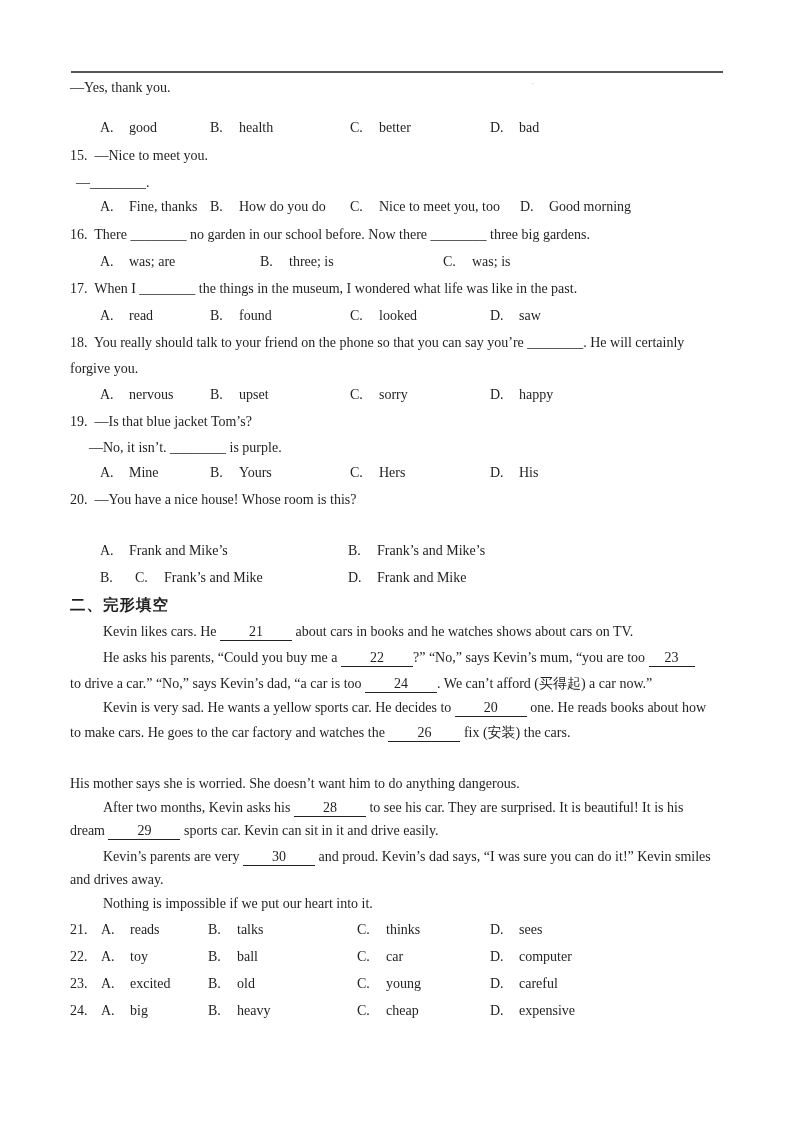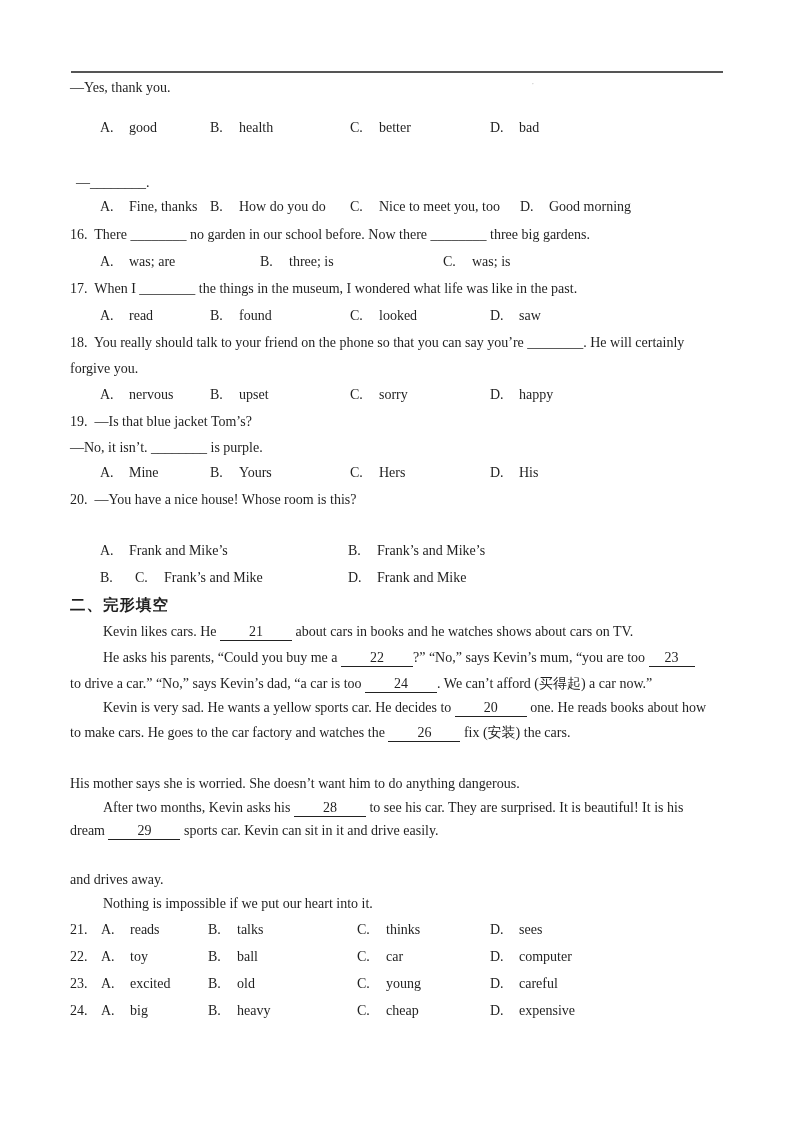--- a/index.html
+++ b/index.html
@@ -29,43 +29,45 @@
 </style>
 </head>
 <body>
 
 <div id="page">
   <div class="rule"></div>
   <span class="stray">·</span>
 
 <div class="line" style="top: 78px;">—Yes, thank you.</div>
     <div class="line" style="top: 118px;"><span class="abs opt" style="left: 30px;"><span class="opt-label">A.</span><span>good</span></span><span class="abs opt" style="left: 140px;"><span class="opt-label">B.</span><span>health</span></span><span class="abs opt" style="left: 280px;"><span class="opt-label">C.</span><span>better</span></span><span class="abs opt" style="left: 420px;"><span class="opt-label">D.</span><span>bad</span></span></div>
+    <div class="line" style="top: 146px;">15.  —Nice to meet you.</div>
     <div class="line" style="top: 173px; margin-left: 6px;">—________.</div>
     <div class="line" style="top: 197px;"><span class="abs opt" style="left: 30px;"><span class="opt-label">A.</span><span>Fine, thanks</span></span><span class="abs opt" style="left: 140px;"><span class="opt-label">B.</span><span>How do you do</span></span><span class="abs opt" style="left: 280px;"><span class="opt-label">C.</span><span>Nice to meet you, too</span></span><span class="abs opt" style="left: 450px;"><span class="opt-label">D.</span><span>Good morning</span></span></div>
     <div class="line" style="top: 225px;">16.  There ________ no garden in our school before. Now there ________ three big gardens.</div>
     <div class="line" style="top: 252px;"><span class="abs opt" style="left: 30px;"><span class="opt-label">A.</span><span>was; are</span></span><span class="abs opt" style="left: 190px;"><span class="opt-label">B.</span><span>three; is</span></span><span class="abs opt" style="left: 373px;"><span class="opt-label">C.</span><span>was; is</span></span></div>
     <div class="line" style="top: 279px;">17.  When I ________ the things in the museum, I wondered what life was like in the past.</div>
     <div class="line" style="top: 306px;"><span class="abs opt" style="left: 30px;"><span class="opt-label">A.</span><span>read</span></span><span class="abs opt" style="left: 140px;"><span class="opt-label">B.</span><span>found</span></span><span class="abs opt" style="left: 280px;"><span class="opt-label">C.</span><span>looked</span></span><span class="abs opt" style="left: 420px;"><span class="opt-label">D.</span><span>saw</span></span></div>
     <div class="line" style="top: 333px;">18.  You really should talk to your friend on the phone so that you can say you’re ________. He will certainly</div>
     <div class="line" style="top: 359px;">forgive you.</div>
     <div class="line" style="top: 385px;"><span class="abs opt" style="left: 30px;"><span class="opt-label">A.</span><span>nervous</span></span><span class="abs opt" style="left: 140px;"><span class="opt-label">B.</span><span>upset</span></span><span class="abs opt" style="left: 280px;"><span class="opt-label">C.</span><span>sorry</span></span><span class="abs opt" style="left: 420px;"><span class="opt-label">D.</span><span>happy</span></span></div>
     <div class="line" style="top: 412px;">19.  —Is that blue jacket Tom’s?</div>
-    <div class="line" style="top: 438px;">—No, it isn’t. ________ is purple.</div>
+    <div class="line" style="top: 438px; margin-left: 19px;">—No, it isn’t. ________ is purple.</div>
     <div class="line" style="top: 463px;"><span class="abs opt" style="left: 30px;"><span class="opt-label">A.</span><span>Mine</span></span><span class="abs opt" style="left: 140px;"><span class="opt-label">B.</span><span>Yours</span></span><span class="abs opt" style="left: 280px;"><span class="opt-label">C.</span><span>Hers</span></span><span class="abs opt" style="left: 420px;"><span class="opt-label">D.</span><span>His</span></span></div>
     <div class="line" style="top: 490px;">20.  —You have a nice house! Whose room is this?</div>
     <div class="line" style="top: 541px;"><span class="abs opt" style="left: 30px;"><span class="opt-label">A.</span><span>Frank and Mike’s</span></span><span class="abs opt" style="left: 278px;"><span class="opt-label">B.</span><span>Frank’s and Mike’s</span></span></div>
     <div class="line" style="top: 568px;"><span class="abs opt" style="left: 30px;"><span class="opt-label">B.</span><span></span></span><span class="abs opt" style="left: 65px;"><span class="opt-label">C.</span><span>Frank’s and Mike</span></span><span class="abs opt" style="left: 278px;"><span class="opt-label">D.</span><span>Frank and Mike</span></span></div>
     <div class="line header" style="top: 595px;">二、完形填空</div>
     <div class="line indent" style="top: 622px;"><span>Kevin likes cars. He </span><span class="blank">21</span><span> about cars in books and he watches shows about cars on TV.</span></div>
     <div class="line indent" style="top: 648px;"><span>He asks his parents, “Could you buy me a </span><span class="blank">22</span><span>?” “No,” says Kevin’s mum, “you are too </span><span class="blank" style="min-width: 46px;">23</span></div>
     <div class="line" style="top: 674px;"><span>to drive a car.” “No,” says Kevin’s dad, “a car is too </span><span class="blank">24</span><span>. We can’t afford (买得起) a car now.”</span></div>
     <div class="line indent" style="top: 698px;"><span>Kevin is very sad. He wants a yellow sports car. He decides to </span><span class="blank">20</span><span> one. He reads books about how</span></div>
     <div class="line" style="top: 723px;"><span>to make cars. He goes to the car factory and watches the </span><span class="blank">26</span><span> fix (安装) the cars.</span></div>
     <div class="line" style="top: 774px;"><span>His mother says she is worried. She doesn’t want him to do anything dangerous.</span></div>
     <div class="line indent" style="top: 798px;"><span>After two months, Kevin asks his </span><span class="blank">28</span><span> to see his car. They are surprised. It is beautiful! It is his</span></div>
     <div class="line" style="top: 821px;"><span>dream </span><span class="blank">29</span><span> sports car. Kevin can sit in it and drive easily.</span></div>
+    <div class="line indent" style="top: 847px;"><span>Kevin’s parents are very </span><span class="blank">30</span><span> and proud. Kevin’s dad says, “I was sure you can do it!” Kevin smiles</span></div>
     <div class="line indent" style="top: 894px;"><span>Nothing is impossible if we put our heart into it.</span></div>
     <div class="line" style="top: 870px;"><span>and drives away.</span></div>
     <div class="line" style="top: 920px;"><span class="abs" style="left: 0px;">21.</span><span class="abs opt" style="left: 31px;"><span class="opt-label">A.</span><span>reads</span></span><span class="abs opt" style="left: 138px;"><span class="opt-label">B.</span><span>talks</span></span><span class="abs opt" style="left: 287px;"><span class="opt-label">C.</span><span>thinks</span></span><span class="abs opt" style="left: 420px;"><span class="opt-label">D.</span><span>sees</span></span></div>
     <div class="line" style="top: 947px;"><span class="abs" style="left: 0px;">22.</span><span class="abs opt" style="left: 31px;"><span class="opt-label">A.</span><span>toy</span></span><span class="abs opt" style="left: 138px;"><span class="opt-label">B.</span><span>ball</span></span><span class="abs opt" style="left: 287px;"><span class="opt-label">C.</span><span>car</span></span><span class="abs opt" style="left: 420px;"><span class="opt-label">D.</span><span>computer</span></span></div>
     <div class="line" style="top: 974px;"><span class="abs" style="left: 0px;">23.</span><span class="abs opt" style="left: 31px;"><span class="opt-label">A.</span><span>excited</span></span><span class="abs opt" style="left: 138px;"><span class="opt-label">B.</span><span>old</span></span><span class="abs opt" style="left: 287px;"><span class="opt-label">C.</span><span>young</span></span><span class="abs opt" style="left: 420px;"><span class="opt-label">D.</span><span>careful</span></span></div>
     <div class="line" style="top: 1001px;"><span class="abs" style="left: 0px;">24.</span><span class="abs opt" style="left: 31px;"><span class="opt-label">A.</span><span>big</span></span><span class="abs opt" style="left: 138px;"><span class="opt-label">B.</span><span>heavy</span></span><span class="abs opt" style="left: 287px;"><span class="opt-label">C.</span><span>cheap</span></span><span class="abs opt" style="left: 420px;"><span class="opt-label">D.</span><span>expensive</span></span></div>
   </div>
 
 </body></html>

